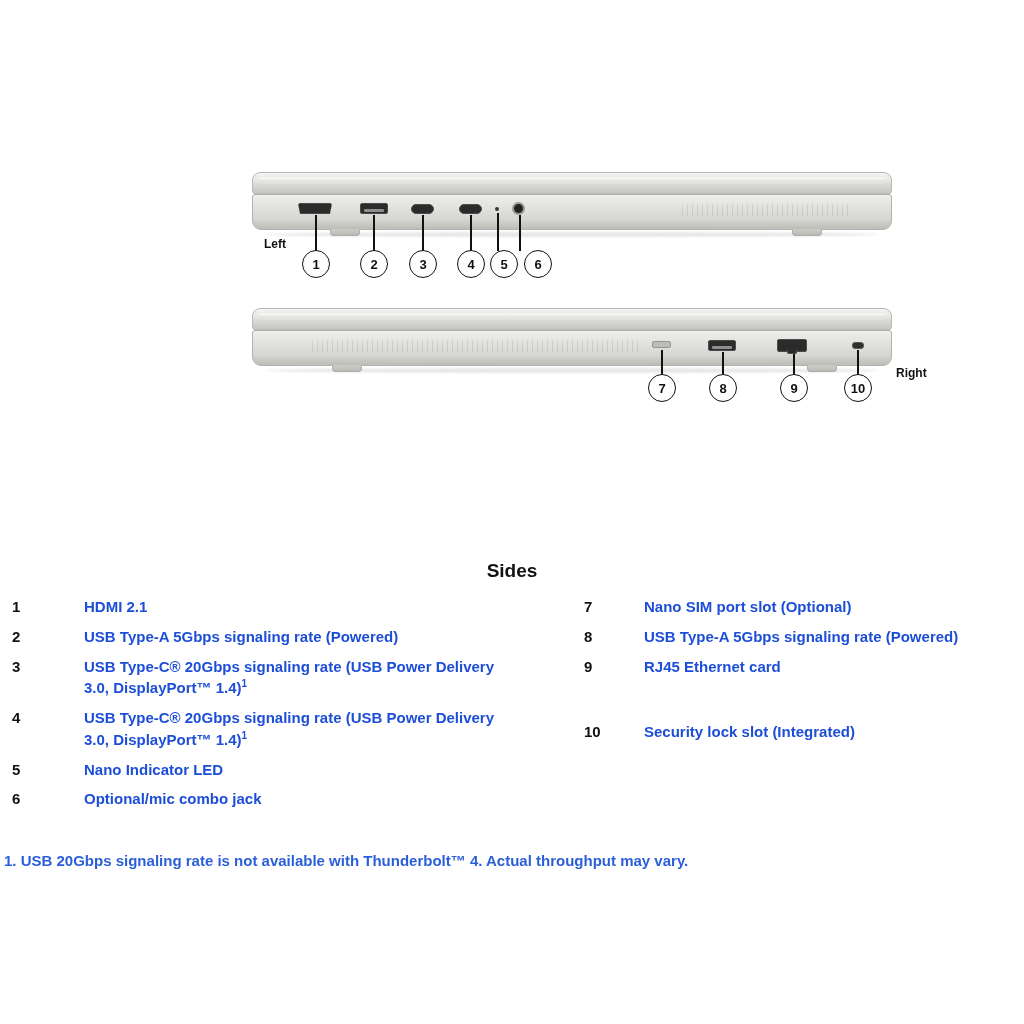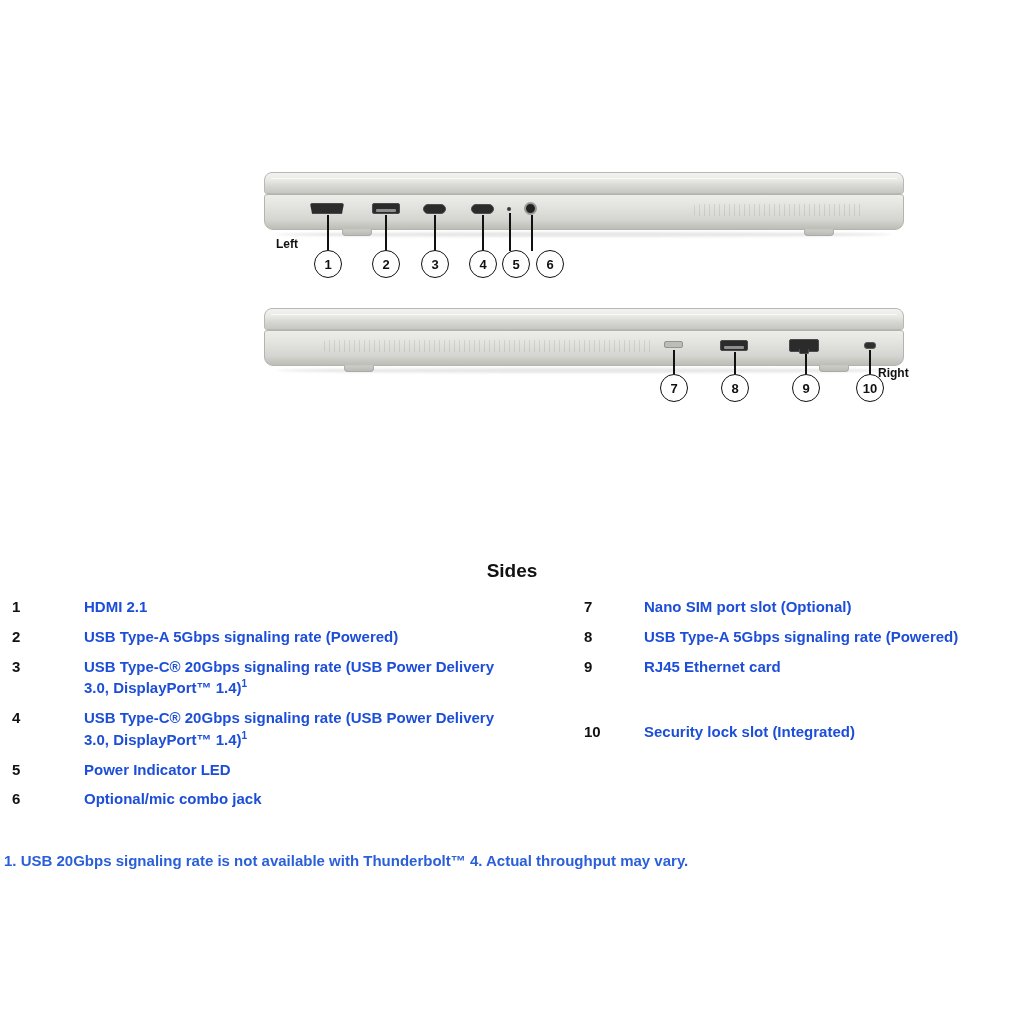--- a/index.html
+++ b/index.html
@@ -16,21 +16,20 @@
     overflow: hidden;
   }
 
   
   .illustration {
     position: absolute;
     left: 0;
     top: 0;
     width: 856px;
     height: 470px;
-    margin-left: 12px;
   }
 
   .laptop {
     position: absolute;
   }
 
   
   .lid {
     position: absolute;
     left: 0;
@@ -312,21 +311,21 @@
     <div class="foot" style="left:80px; top:57px;"></div>
     <div class="foot" style="left:555px; top:57px;"></div>
 
     <div class="base-shadow" style="top:60px;"></div>
 
     <div class="port port-sim" style="left:400px; top:33px;"></div>
     <div class="port port-usba" style="left:456px; top:32px;"></div>
     <div class="port port-rj45" style="left:525px; top:31px;"></div>
     <div class="port port-lock" style="left:600px; top:34px;"></div>
 
-    <div class="side-label" style="left:614px; top:58px;">Right</div>
+    <div class="side-label" style="left:644px; top:58px;">Right</div>
 
     <div class="leader" style="left:409px; top:42px; height:24px;"></div>
     <div class="leader" style="left:470px; top:44px; height:22px;"></div>
     <div class="leader" style="left:541px; top:46px; height:20px;"></div>
     <div class="leader" style="left:605px; top:42px; height:24px;"></div>
 
     <div class="callout" style="left:396px; top:66px;">7</div>
     <div class="callout" style="left:457px; top:66px;">8</div>
     <div class="callout" style="left:528px; top:66px;">9</div>
     <div class="callout" style="left:592px; top:66px;">10</div>
@@ -350,21 +349,21 @@
       <div class="legend-row">
         <div class="legend-num">3</div>
         <div class="legend-text"><span>USB Type-C® 20Gbps signaling rate (USB Power Delivery 3.0, DisplayPort™ 1.4)</span><span class="sup">1</span></div>
       </div>
       <div class="legend-row">
         <div class="legend-num">4</div>
         <div class="legend-text"><span>USB Type-C® 20Gbps signaling rate (USB Power Delivery 3.0, DisplayPort™ 1.4)</span><span class="sup">1</span></div>
       </div>
       <div class="legend-row">
         <div class="legend-num">5</div>
-        <div class="legend-text"><span>Power Indicator LED</span></div>
+        <div class="legend-text"><span>Nano Indicator LED</span></div>
       </div>
       <div class="legend-row">
         <div class="legend-num">6</div>
         <div class="legend-text"><span>Optional/mic combo jack</span></div>
       </div>
     </div>
 
     <div class="legend-col right">
       <div class="legend-row">
         <div class="legend-num">7</div>

